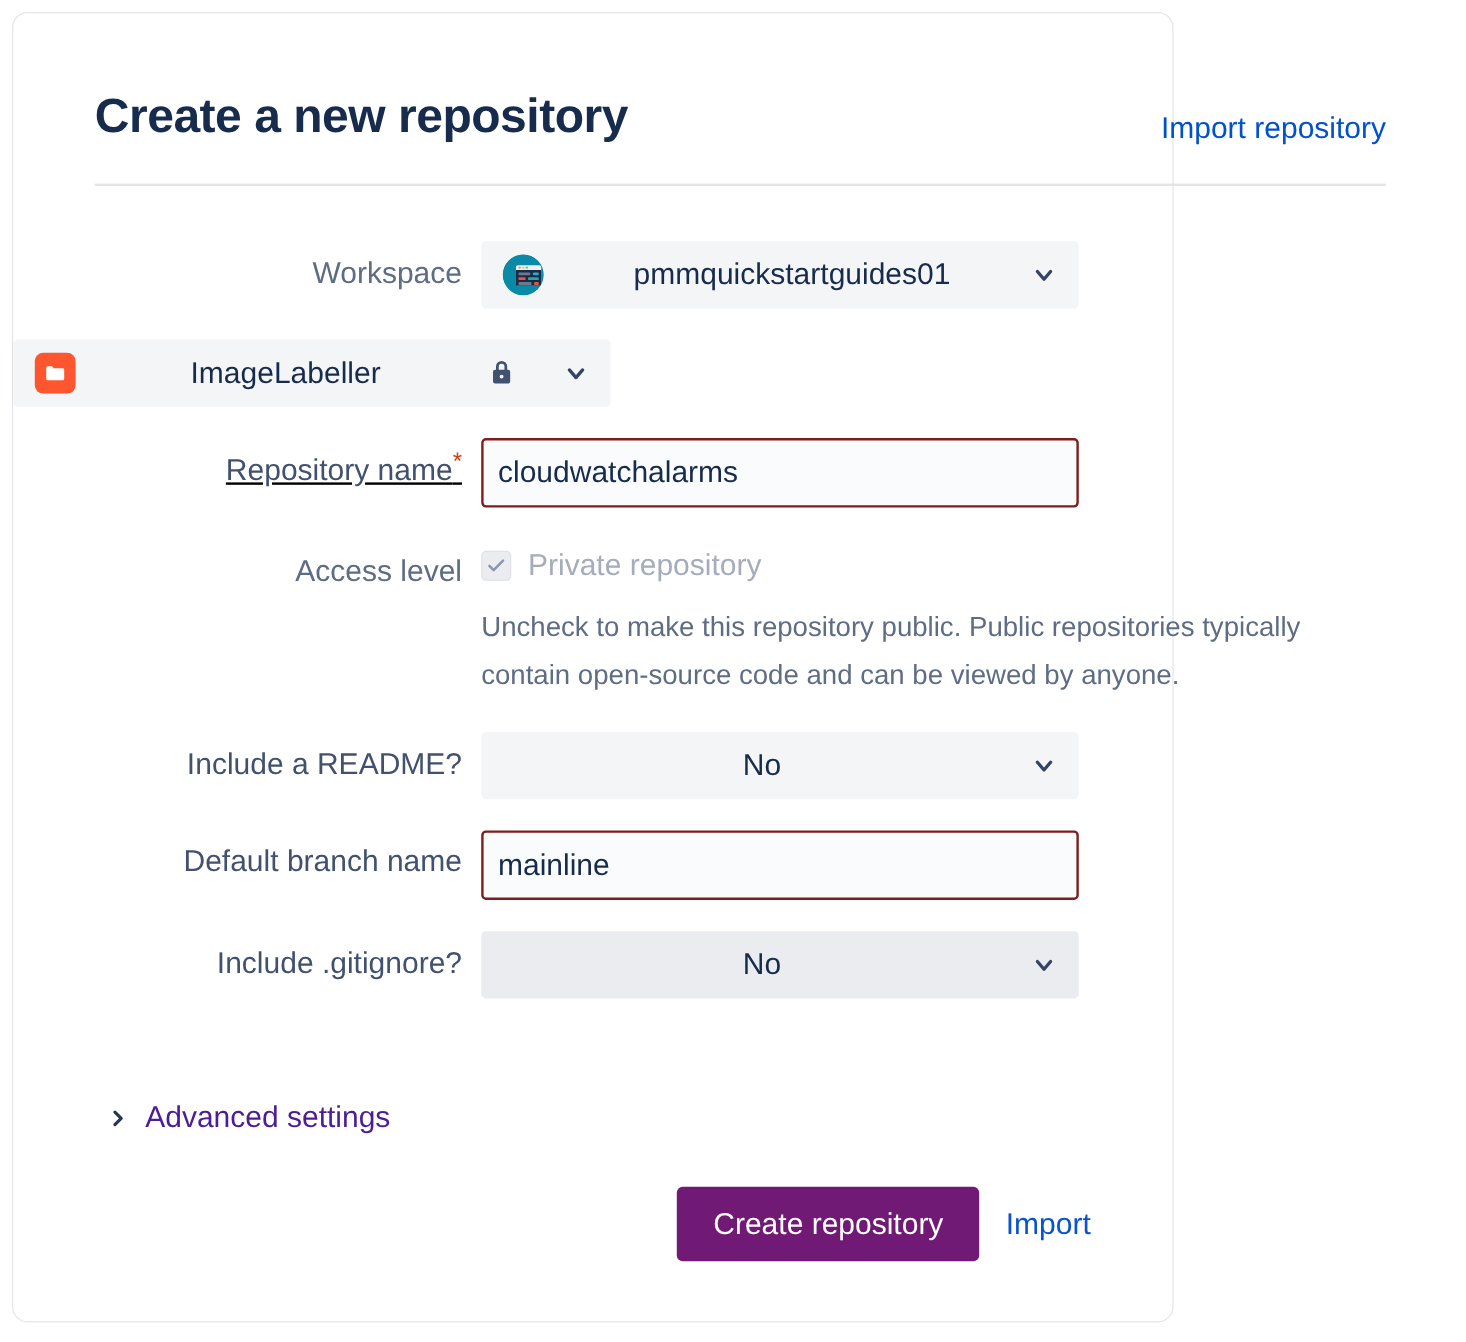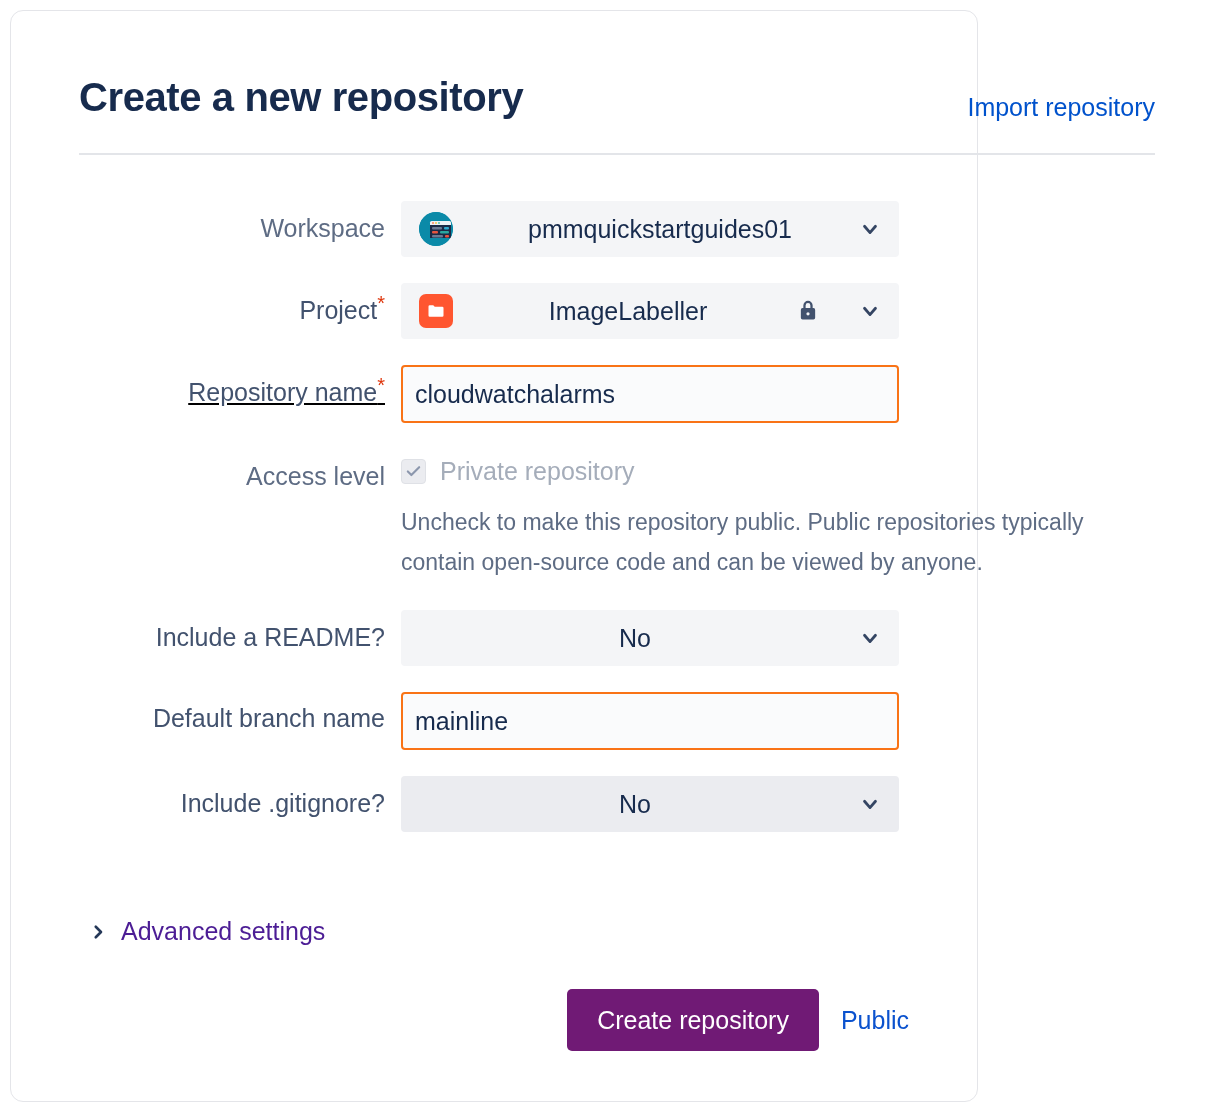--- a/index.html
+++ b/index.html
@@ -123,21 +123,21 @@
     margin-left: 8px;
     display: flex;
     align-items: center;
   }
 
   
   .text-input {
     width: 498px;
     height: 58px;
     background: #FAFBFC;
-    border: 2px solid #f97316;
+    border: 2px solid #7f1d1d;
     border-radius: 4px;
     padding: 0 12px;
     font-size: 25px;
     color: #172B4D;
     font-family: "Liberation Sans", sans-serif;
     outline: none;
   }
 
   
   .ws-avatar {
@@ -274,21 +274,20 @@
           <span class="chev">
             <svg width="22" height="22" viewBox="0 0 24 24" fill="none" stroke="#344563" stroke-width="3" stroke-linecap="round" stroke-linejoin="round">
                 <polyline points="6 9 12 16 18 9"></polyline>
               </svg>
           </span>
         </div>
       </div>
     </div>
 
     <div class="row" style="margin-bottom:26px;">
-      <div class="lbl dark"><span>Project</span><span class="req">*</span></div>
       <div class="field">
         <div class="select">
           <span class="proj-avatar">
             <svg width="20" height="20" viewBox="0 0 24 24" fill="#ffffff">
                 <path d="M3 6.5A1.5 1.5 0 0 1 4.5 5h4.2l1.8 2h9A1.5 1.5 0 0 1 21 8.5v9A1.5 1.5 0 0 1 19.5 19h-15A1.5 1.5 0 0 1 3 17.5z"></path>
               </svg>
           </span>
           <span class="val">ImageLabeller</span>
           <span class="chev" style="margin-right:30px;">
             <svg width="26" height="26" viewBox="0 0 24 24" fill="#42526E">
@@ -367,16 +366,16 @@
     <span class="chev-r">
       <svg width="18" height="18" viewBox="0 0 24 24" fill="none" stroke="#253858" stroke-width="3.5" stroke-linecap="round" stroke-linejoin="round">
           <polyline points="9 5 16 12 9 19"></polyline>
         </svg>
     </span>
     <span class="adv-text">Advanced settings</span>
   </div>
 
   <div class="footer">
     <button class="btn-primary">Create repository</button>
-    <button class="btn-link">Public</button>
+    <button class="btn-link">Import</button>
   </div>
 
 </div>
 
 </body></html>

